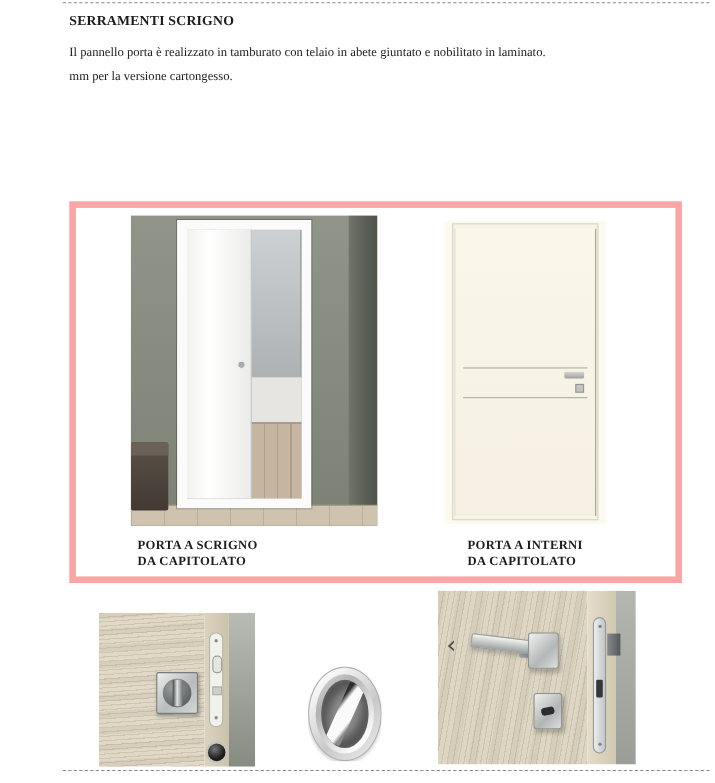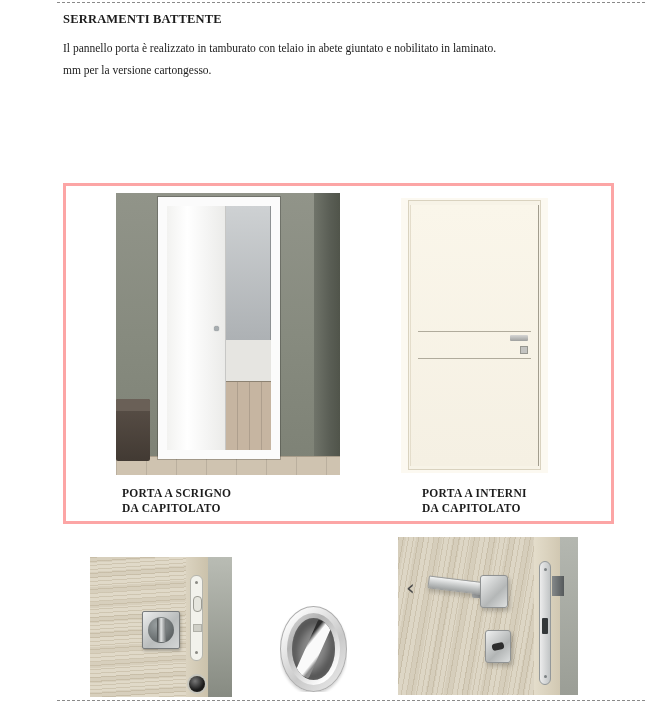--- a/index.html
+++ b/index.html
@@ -8,21 +8,21 @@
   .rule{position:absolute;left:57px;width:588px;height:0;border-top:1px dashed #8a8a8a;}
   .rule-top{top:2px;}
   .rule-bottom{top:700px;}
 
   
   .content{position:absolute;left:63px;top:7px;}
   .doc-title{font-size:12.5px;font-weight:700;line-height:24px;height:24px;letter-spacing:.2px;margin-bottom:6px;}
   .line{font-size:11.5px;line-height:22px;height:22px;white-space:nowrap;}
 
   
-  .panel{position:absolute;left:63px;top:183px;width:545px;height:335px;border:3px solid #fca5a5;background:#fff;}
+  .panel{position:absolute;left:63px;top:183px;width:545px;height:335px;border:6px solid #fca5a5;background:#fff;}
   .caption{position:absolute;top:300px;font-weight:700;font-size:11.5px;line-height:15px;letter-spacing:.3px;}
   .caption-left{left:56px;}
   .caption-right{left:356px;}
 
   
   .photo-scrigno{position:absolute;left:50px;top:7px;width:224px;height:282px;overflow:hidden;background:linear-gradient(180deg,#919489 0%,#868a7e 55%,#7d8175 100%);}
   .ps-darkband{position:absolute;right:0;top:0;bottom:17px;width:26px;background:linear-gradient(90deg,#70746a,#5a5e55 60%,#50544a);}
   .ps-floor{position:absolute;left:0;right:0;bottom:0;height:18px;background:#cfc3b0;border-top:1px solid #a99d8a;
             background-image:repeating-linear-gradient(90deg,rgba(0,0,0,.10) 0 1px,transparent 1px 30px);}
   .ps-frame{position:absolute;left:42px;top:4px;width:122px;height:262px;border:9px solid #fbfbfb;box-sizing:border-box;box-shadow:0 0 0 1px rgba(0,0,0,.22);}
@@ -101,21 +101,21 @@
   .g3-prev{position:absolute;left:8px;top:40px;font-size:22px;line-height:22px;color:#4a4a4a;font-family:"DejaVu Sans",sans-serif;}
 </style>
 </head>
 <body>
 
 <div class="page">
 
   <div class="rule rule-top"></div>
 
   <div class="content">
-    <div class="doc-title">SERRAMENTI BATTENTE</div>
+    <div class="doc-title">SERRAMENTI SCRIGNO</div>
     <div class="line">Il pannello porta è realizzato in tamburato con telaio in abete giuntato e nobilitato in laminato.</div>
     <div class="line">mm per la versione cartongesso.</div>
   </div>
 
   <div class="panel">
 
     <div class="photo-scrigno">
       <div class="ps-darkband"></div>
       <div class="ps-floor"></div>
       <div class="ps-ottoman">

